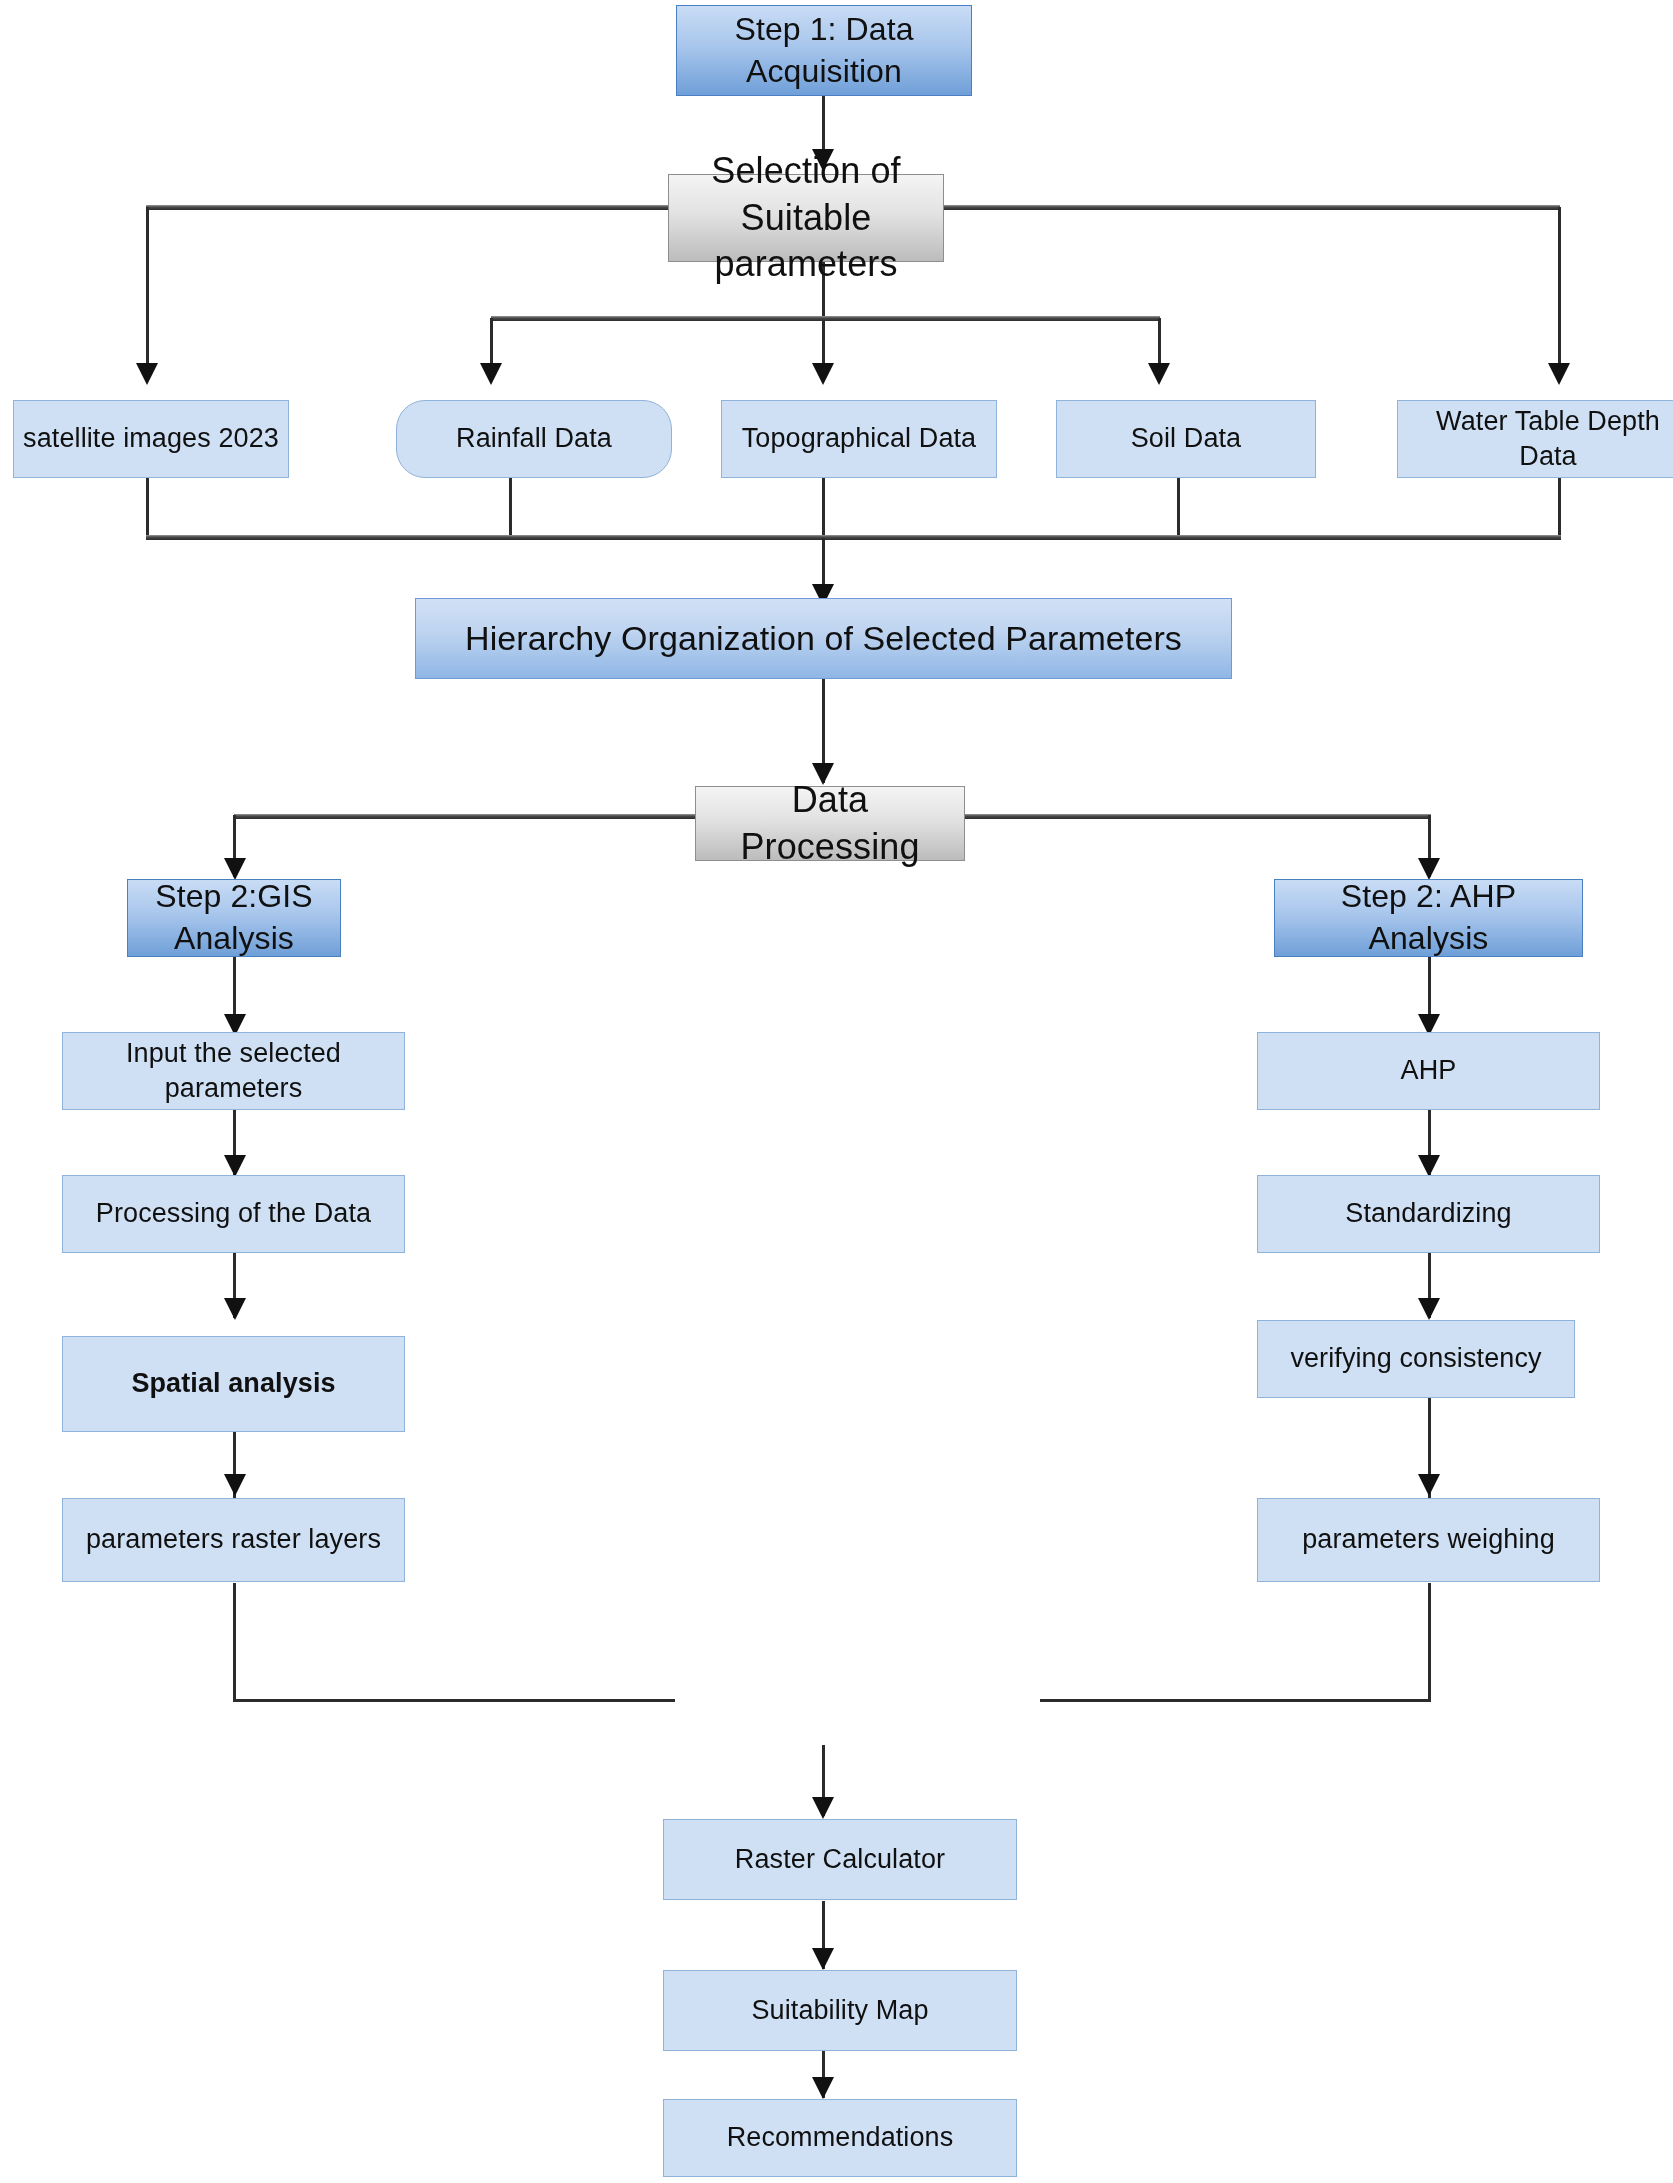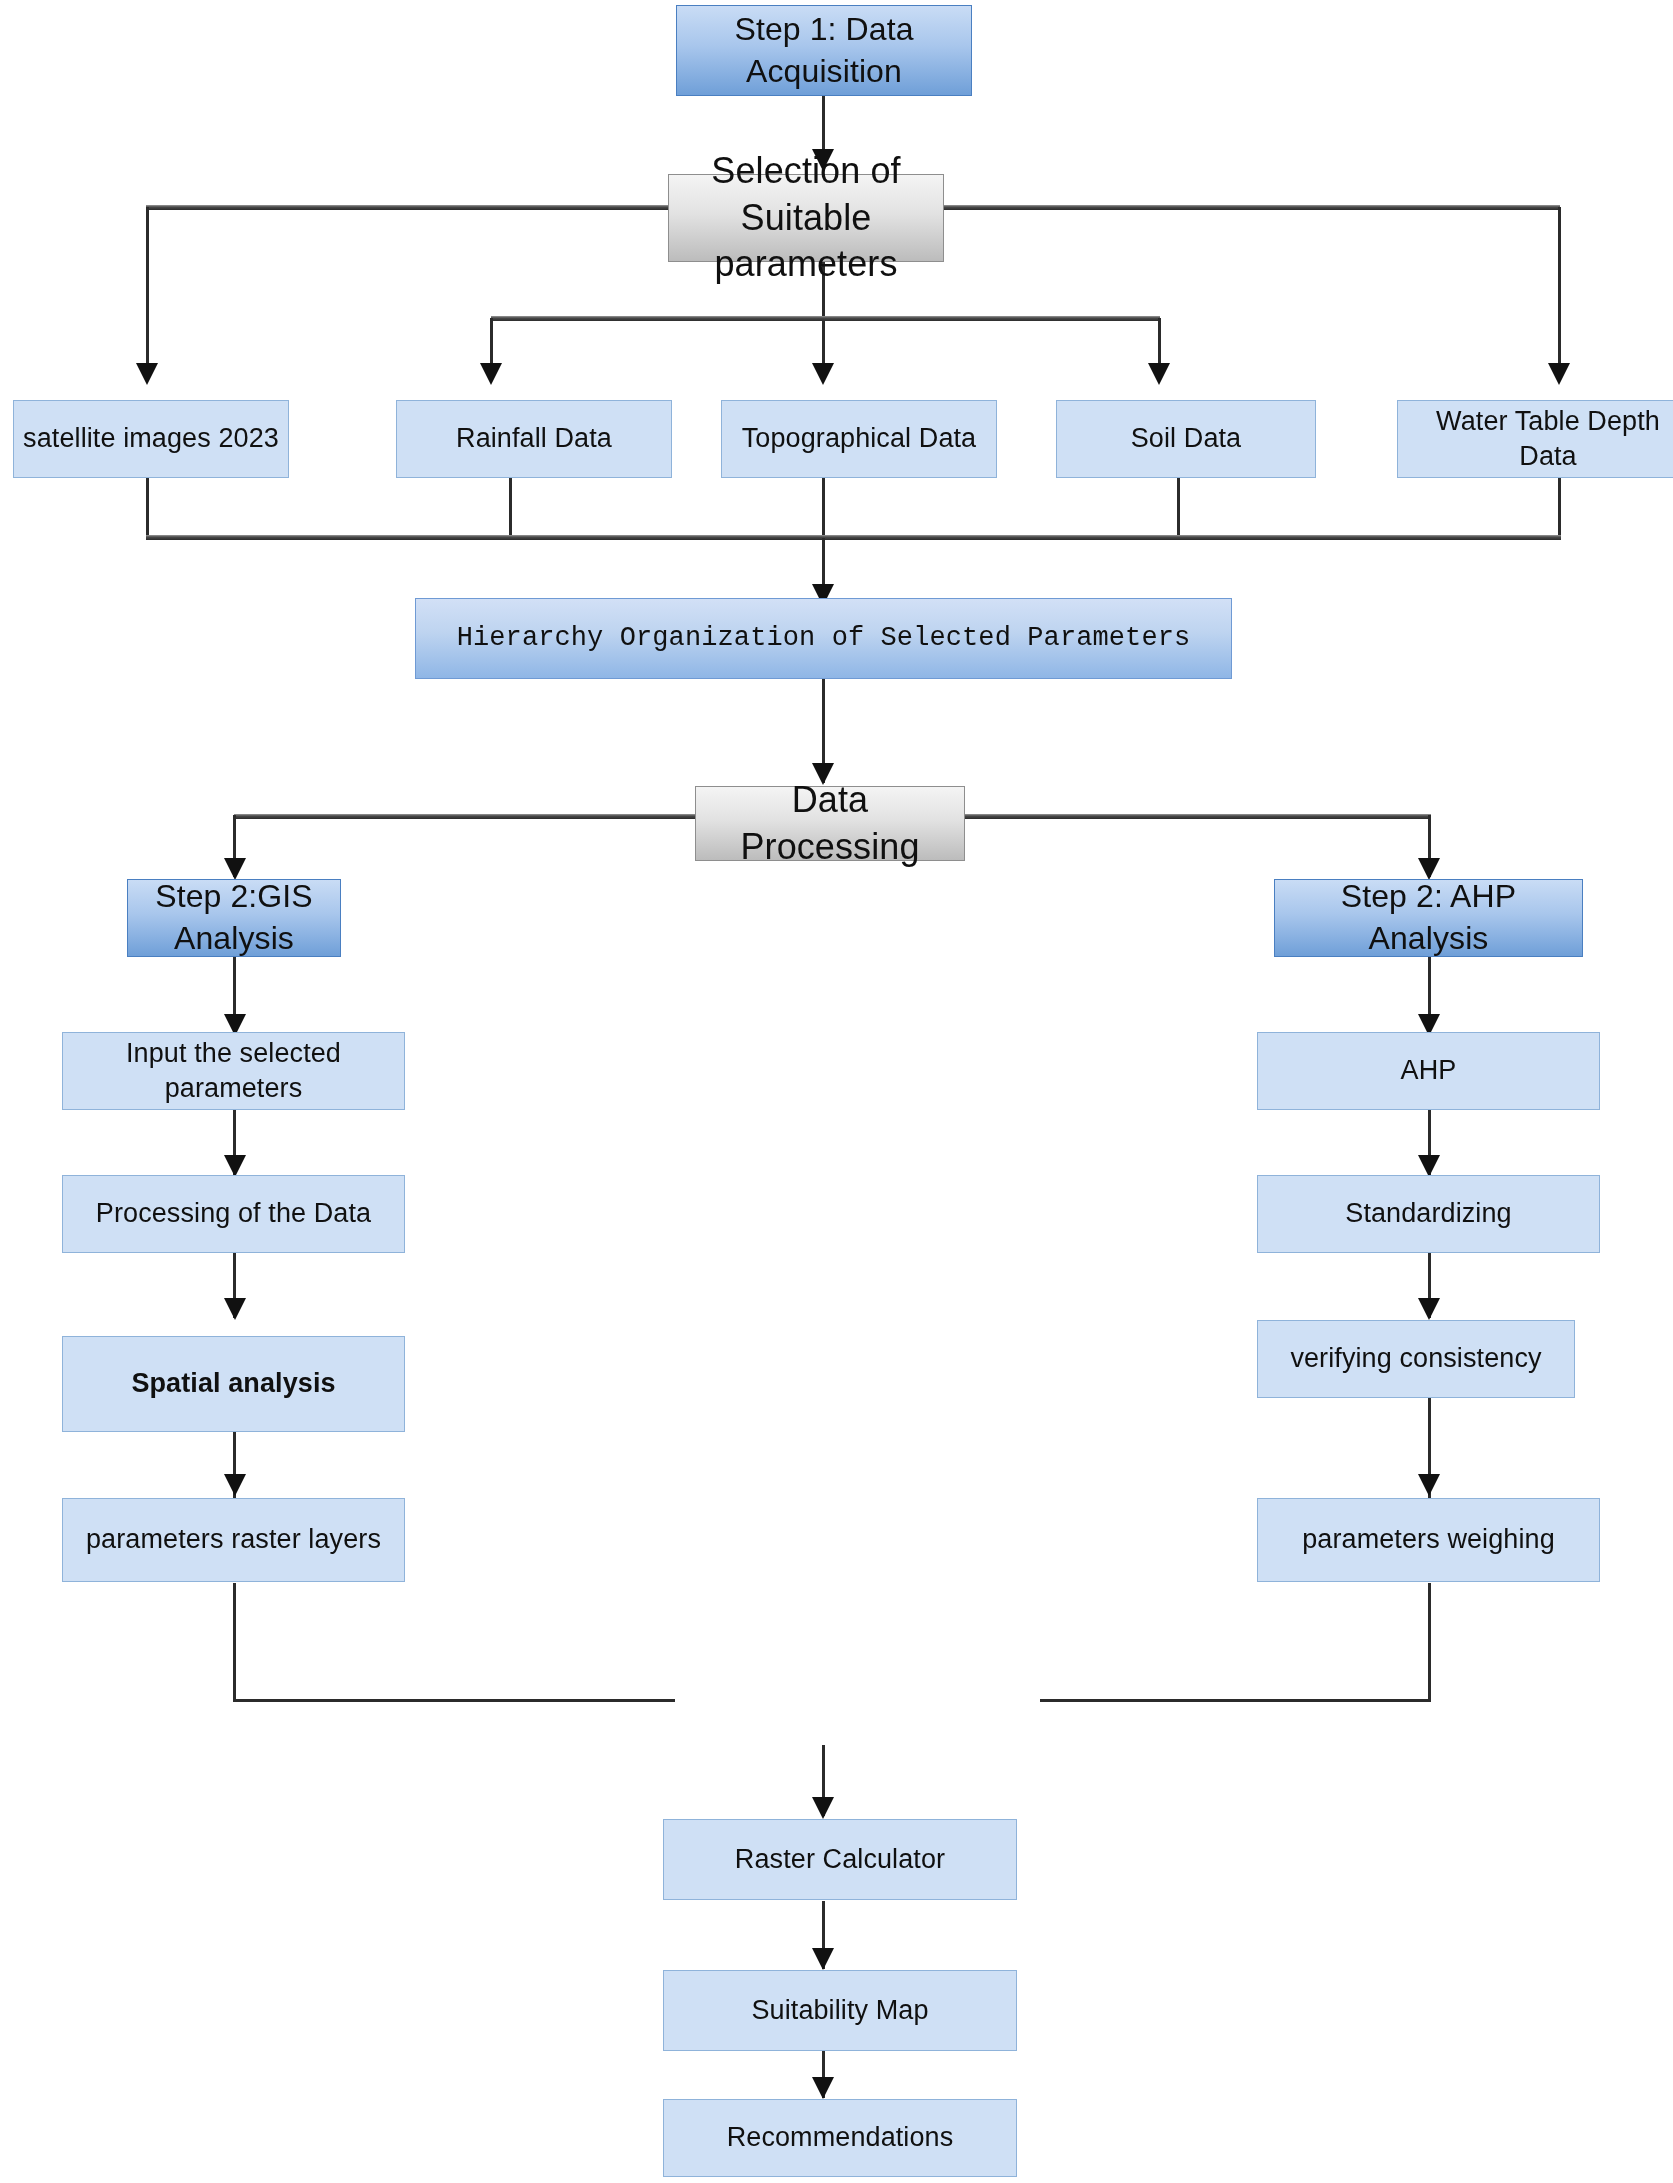--- a/index.html
+++ b/index.html
@@ -32,22 +32,21 @@
   
   .n-flat {
     background: #cfe0f5;
     border: 1.3px solid #8fb3da;
     font-size: 27px;
   }
   
   .n-grad {
     background: linear-gradient(to bottom, #d2e0f6 0%, #bed4f0 42%, #8fb6e6 100%);
     border: 1.3px solid #6f9ad4;
-    font-size: 27px;
-    font-family: Liberation Mono, monospace;
+    font-size: 34px;
   }
   
   .n-grad-strong {
     background: linear-gradient(to bottom, #c9dcf5 0%, #a8c6ec 45%, #6f9fd8 100%);
     border: 1.3px solid #4a7fc1;
     font-size: 32px;
   }
   
   .n-grey {
     background: linear-gradient(to bottom, #f4f4f4 0%, #e2e2e2 45%, #bcbcbc 100%);
@@ -109,21 +108,21 @@
 
   <div class="seg-bar" style="left:491px; top:316px; width:669px;"></div>
   <div class="seg seg-v" style="left:490px; top:318px; height:54px;"></div>
   <div class="arrow" style="left:480px; top:363px;"></div>
   <div class="seg seg-v" style="left:1158px; top:318px; height:54px;"></div>
   <div class="arrow" style="left:1148px; top:363px;"></div>
 
   <div class="node n-flat" style="left:13px; top:400px; width:276px; height:78px;">
     <span class="label">satellite images 2023</span>
   </div>
-  <div class="node n-flat" style="left:396px; top:400px; width:276px; height:78px;">
+  <div class="node n-flat" style="left:396px; top:400px; width:276px; height:78px;border-radius:29px;">
     <span class="label">Rainfall Data</span>
   </div>
   <div class="node n-flat" style="left:721px; top:400px; width:276px; height:78px;">
     <span class="label">Topographical Data</span>
   </div>
   <div class="node n-flat" style="left:1056px; top:400px; width:260px; height:78px;">
     <span class="label">Soil Data</span>
   </div>
   <div class="node n-flat" style="left:1397px; top:400px; width:302px; height:78px;">
     <span class="label">Water Table Depth Data</span>

